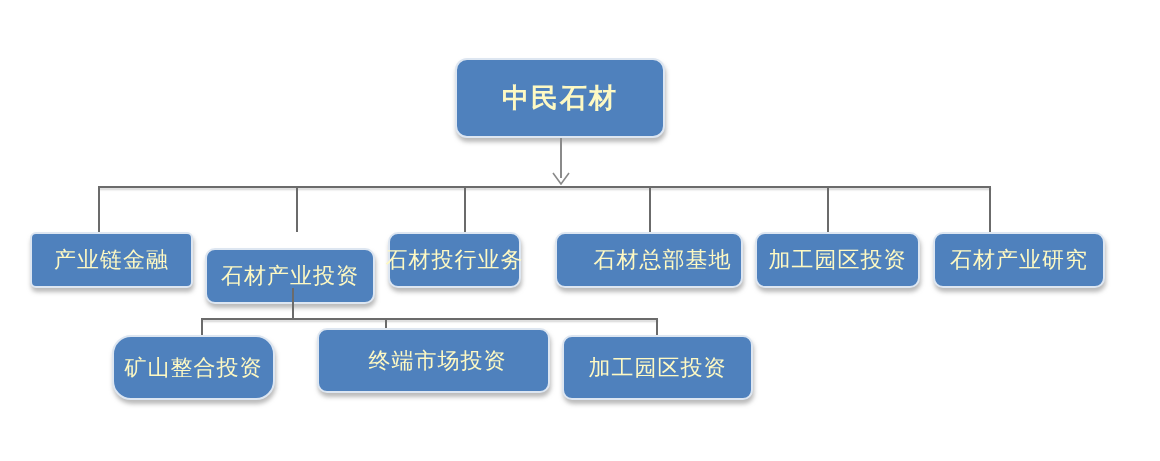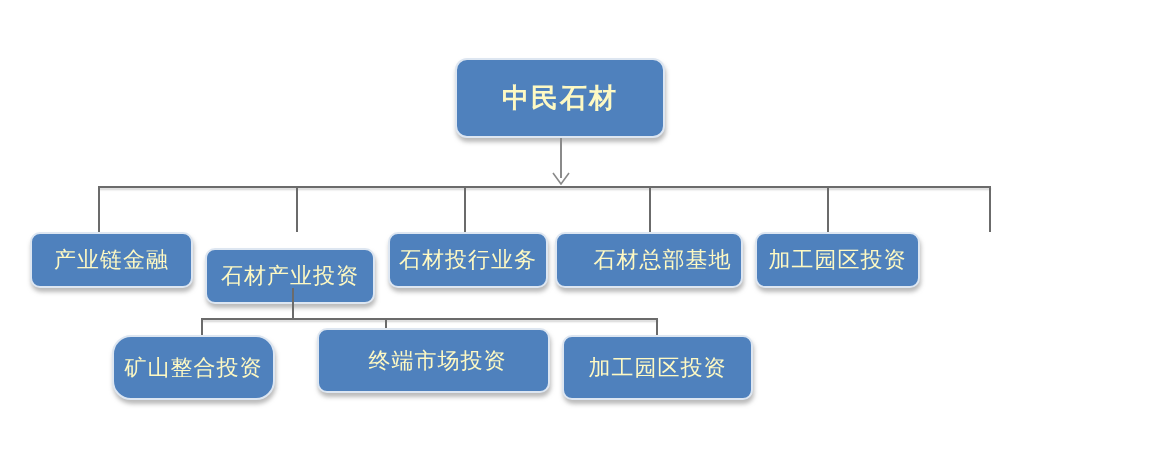--- a/index.html
+++ b/index.html
@@ -62,34 +62,37 @@
 
   <div class="hline" style="left:99px; top:186px; width:892px;"></div>
 
   <div class="vline" style="left:98px;  top:186px; height:46px;"></div>
   <div class="vline" style="left:296px; top:186px; height:46px;"></div>
   <div class="vline" style="left:464px; top:186px; height:46px;"></div>
   <div class="vline" style="left:649px; top:186px; height:46px;"></div>
   <div class="vline" style="left:827px; top:186px; height:46px;"></div>
   <div class="vline" style="left:989px; top:186px; height:46px;"></div>
 
-  <div class="node" style="left:30px;  top:232px; width:163px; height:56px;">
+  <div class="node" style="left:30px;  top:232px; width:163px; height:56px;border-radius:6px;">
     <span>产业链金融</span>
   </div>
   <div class="node" style="left:205px; top:233px; width:170px; height:56px;margin-top:15px;">
     <span>石材产业投资</span>
   </div>
-  <div class="node" style="left:388px; top:232px; width:160px; height:56px;">
+  <div class="node" style="left:388px; top:232px; width:133px; height:56px;">
     <span>石材投行业务</span>
   </div>
   <div class="node" style="left:555px; top:232px; width:188px; height:56px;padding-left:27px;">
     <span>石材总部基地</span>
   </div>
   <div class="node" style="left:755px; top:232px; width:165px; height:56px;">
     <span>加工园区投资</span>
+  </div>
+  <div class="node" style="left:933px; top:232px; width:172px; height:56px;">
+    <span>石材产业研究</span>
   </div>
 
   <div class="vline" style="left:292px; top:288px; height:32px;"></div>
   <div class="hline" style="left:202px; top:318px; width:456px;"></div>
   <div class="vline" style="left:201px; top:318px; height:18px;"></div>
   <div class="vline" style="left:385px; top:318px; height:18px;"></div>
   <div class="vline" style="left:656px; top:318px; height:18px;"></div>
 
   <div class="node" style="left:112px; top:335px; width:163px; height:65px;border-radius:19px;">
     <span>矿山整合投资</span>

